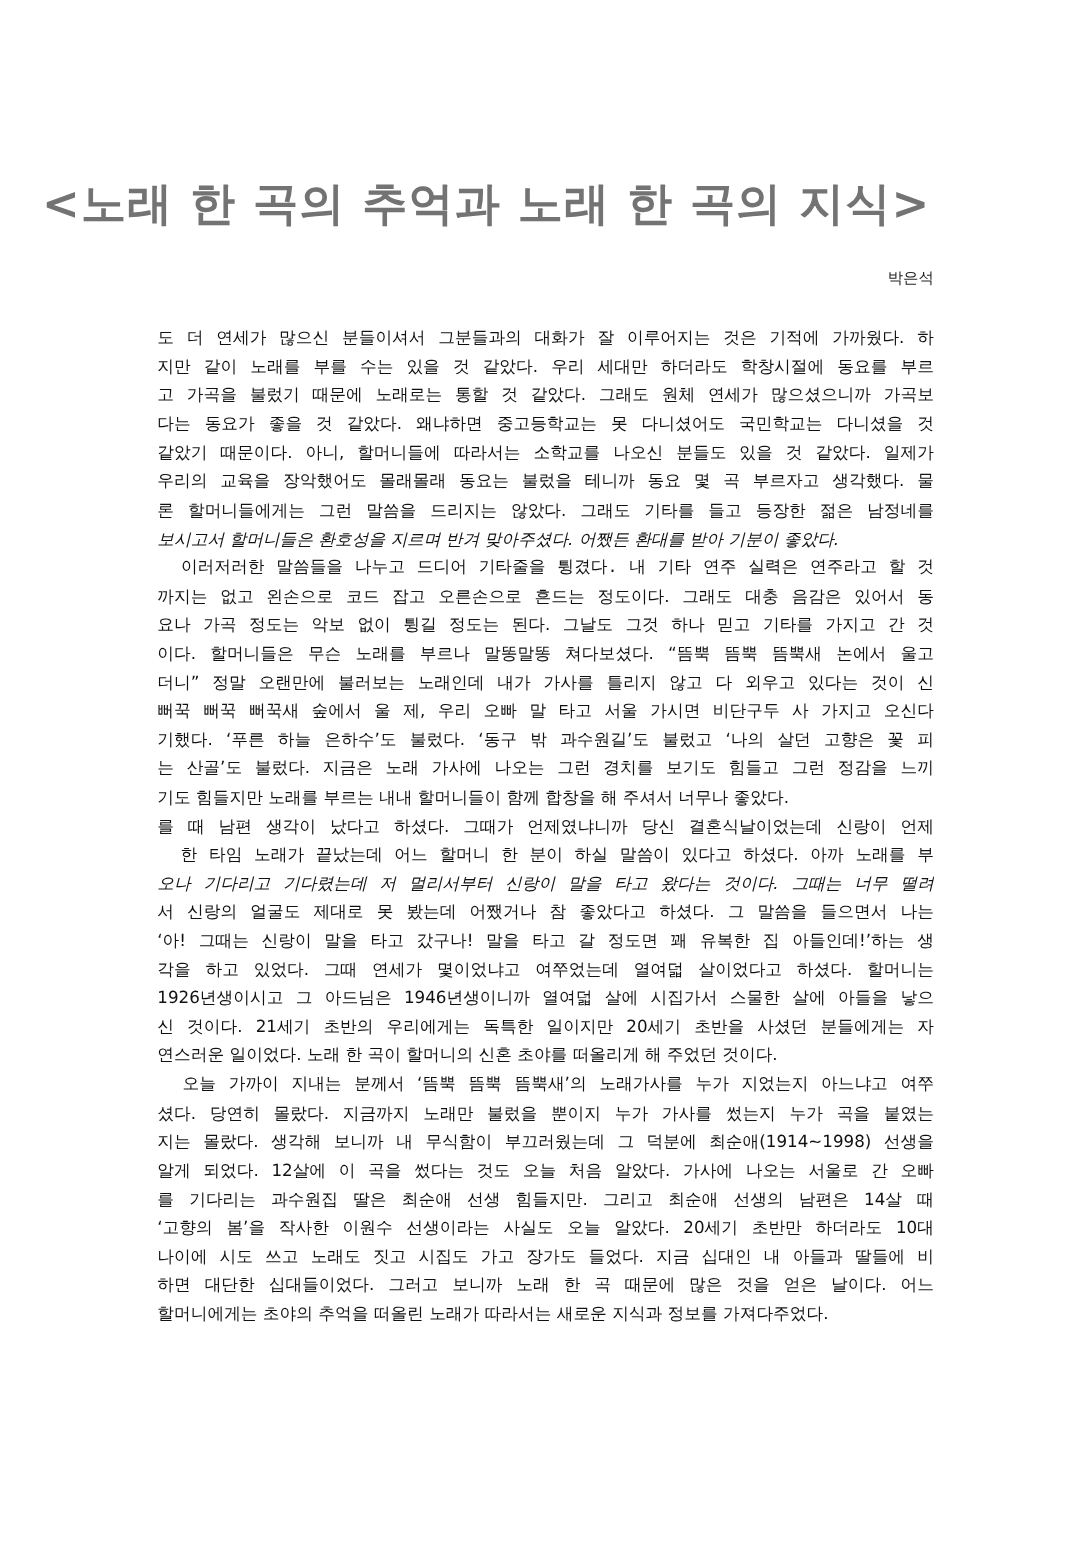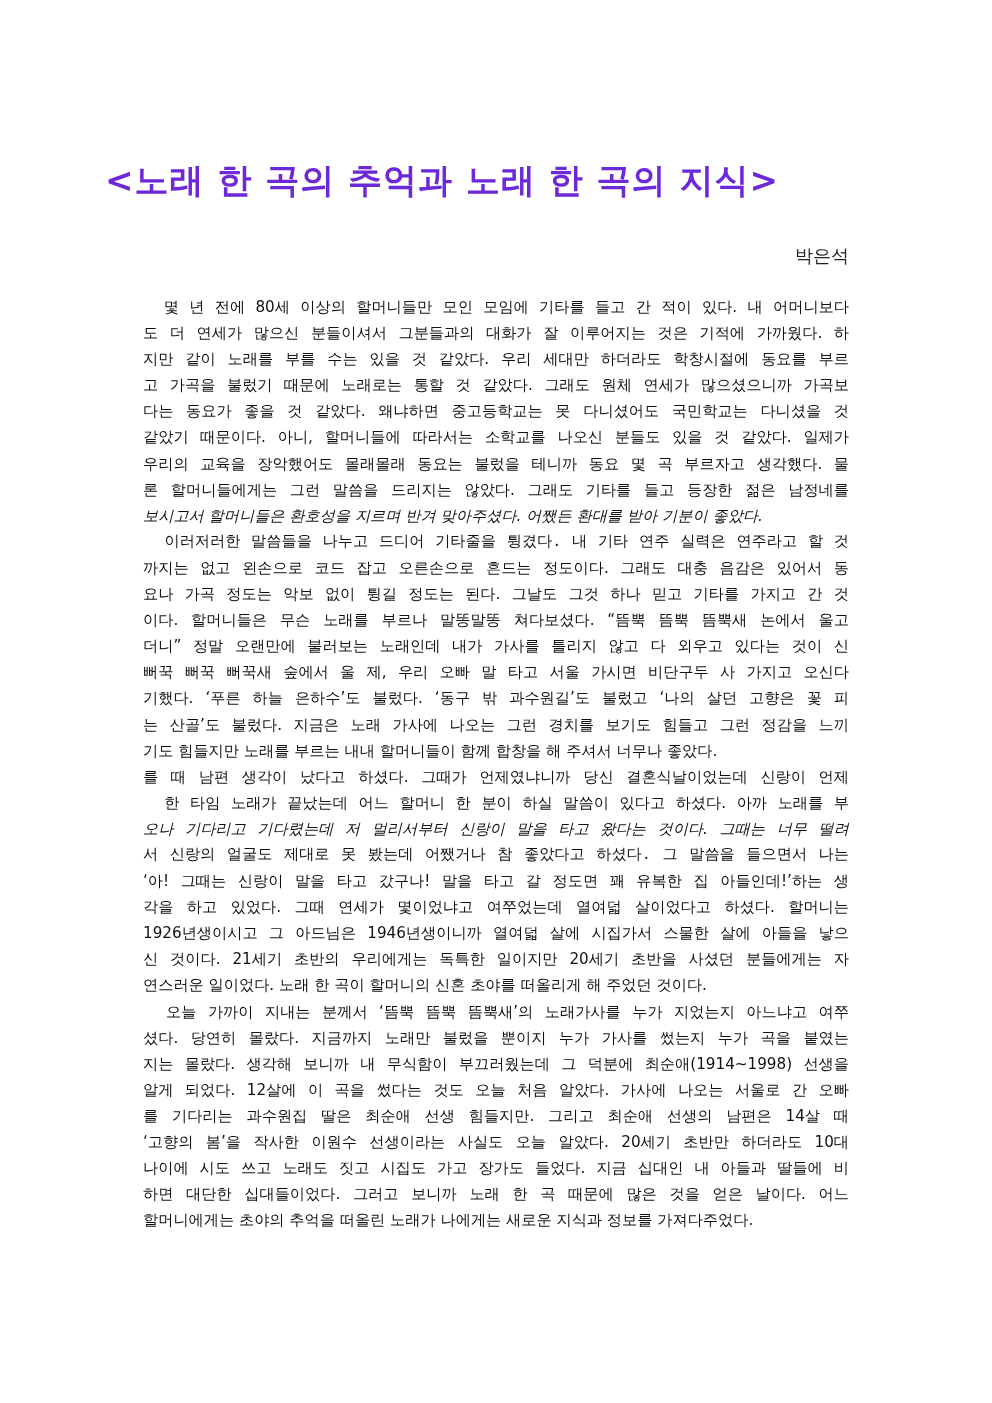--- a/index.html
+++ b/index.html
@@ -1,60 +1,59 @@
 <!DOCTYPE html>
 <html><head>
 <meta charset="utf-8">
 <style>
   html, body { margin:0; padding:0; background:#ffffff; }
   body { width:992px; height:1403px; position:relative; overflow:hidden;
          font-family:"DejaVu Sans", "Liberation Sans", sans-serif; color:#111; }
   .title { position:absolute; left:0; top:158px; width:884px; text-align:center;
-           font-size:34px; font-weight:bold; letter-spacing:1px; color:#6d28d9; }
-  .author { position:absolute; right:143px; top:244px; font-size:18px; color:#222; }
+           font-size:41px; font-weight:bold; letter-spacing:1px; color:#737373; }
+  .author { position:absolute; right:143px; top:244px; font-size:14px; color:#222; }
   .body { position:absolute; left:143px; top:294px; width:706px; }
   .line { height:26.1px; line-height:26.1px; font-size:15.2px; white-space:nowrap;
           text-align:justify; text-align-last:justify; overflow:hidden; }
   .line.last { text-align-last:left; }
 </style>
 </head>
 <body>
 
 <div class="title">&lt;노래 한 곡의 추억과 노래 한 곡의 지식&gt;</div>
 <div class="author">박은석</div>
 <div class="body" id="body">
-    <div class="line" style="white-space: pre;">  몇 년 전에 80세 이상의 할머니들만 모인 모임에 기타를 들고 간 적이 있다. 내 어머니보다</div>
     <div class="line" style="white-space: pre;">도 더 연세가 많으신 분들이셔서 그분들과의 대화가 잘 이루어지는 것은 기적에 가까웠다. 하</div>
     <div class="line" style="white-space: pre;">지만 같이 노래를 부를 수는 있을 것 같았다. 우리 세대만 하더라도 학창시절에 동요를 부르</div>
     <div class="line" style="white-space: pre;">고 가곡을 불렀기 때문에 노래로는 통할 것 같았다. 그래도 원체 연세가 많으셨으니까 가곡보</div>
     <div class="line" style="white-space: pre;">다는 동요가 좋을 것 같았다. 왜냐하면 중고등학교는 못 다니셨어도 국민학교는 다니셨을 것</div>
     <div class="line" style="white-space: pre;">같았기 때문이다. 아니, 할머니들에 따라서는 소학교를 나오신 분들도 있을 것 같았다. 일제가</div>
     <div class="line" style="white-space: pre;">우리의 교육을 장악했어도 몰래몰래 동요는 불렀을 테니까 동요 몇 곡 부르자고 생각했다. 물</div>
     <div class="line" style="white-space: pre;">론 할머니들에게는 그런 말씀을 드리지는 않았다. 그래도 기타를 들고 등장한 젊은 남정네를</div>
     <div class="line last" style="white-space: pre; font-style: italic;">보시고서 할머니들은 환호성을 지르며 반겨 맞아주셨다. 어쨌든 환대를 받아 기분이 좋았다.</div>
     <div class="line" style="white-space: pre; font-family: Liberation Mono, monospace;">  이러저러한 말씀들을 나누고 드디어 기타줄을 튕겼다. 내 기타 연주 실력은 연주라고 할 것</div>
     <div class="line" style="white-space: pre;">까지는 없고 왼손으로 코드 잡고 오른손으로 흔드는 정도이다. 그래도 대충 음감은 있어서 동</div>
     <div class="line" style="white-space: pre;">요나 가곡 정도는 악보 없이 튕길 정도는 된다. 그날도 그것 하나 믿고 기타를 가지고 간 것</div>
     <div class="line" style="white-space: pre;">이다. 할머니들은 무슨 노래를 부르나 말똥말똥 쳐다보셨다. “뜸뿍 뜸뿍 뜸뿍새 논에서 울고</div>
     <div class="line" style="white-space: pre;">더니” 정말 오랜만에 불러보는 노래인데 내가 가사를 틀리지 않고 다 외우고 있다는 것이 신</div>
     <div class="line" style="white-space: pre;">뻐꾹 뻐꾹 뻐꾹새 숲에서 울 제, 우리 오빠 말 타고 서울 가시면 비단구두 사 가지고 오신다</div>
     <div class="line" style="white-space: pre;">기했다. ‘푸른 하늘 은하수’도 불렀다. ‘동구 밖 과수원길’도 불렀고 ‘나의 살던 고향은 꽃 피</div>
     <div class="line" style="white-space: pre;">는 산골’도 불렀다. 지금은 노래 가사에 나오는 그런 경치를 보기도 힘들고 그런 정감을 느끼</div>
     <div class="line last" style="white-space: pre;">기도 힘들지만 노래를 부르는 내내 할머니들이 함께 합창을 해 주셔서 너무나 좋았다.</div>
     <div class="line" style="white-space: pre;">를 때 남편 생각이 났다고 하셨다. 그때가 언제였냐니까 당신 결혼식날이었는데 신랑이 언제</div>
     <div class="line" style="white-space: pre;">  한 타임 노래가 끝났는데 어느 할머니 한 분이 하실 말씀이 있다고 하셨다. 아까 노래를 부</div>
     <div class="line" style="white-space: pre; font-style: italic;">오나 기다리고 기다렸는데 저 멀리서부터 신랑이 말을 타고 왔다는 것이다. 그때는 너무 떨려</div>
-    <div class="line" style="white-space: pre; font-family: Liberation Mono, monospace;">서 신랑의 얼굴도 제대로 못 봤는데 어쨌거나 참 좋았다고 하셨다. 그 말씀을 들으면서 나는</div>
+    <div class="line" style="white-space: pre;">서 신랑의 얼굴도 제대로 못 봤는데 어쨌거나 참 좋았다고 하셨다. 그 말씀을 들으면서 나는</div>
     <div class="line" style="white-space: pre;">‘아! 그때는 신랑이 말을 타고 갔구나! 말을 타고 갈 정도면 꽤 유복한 집 아들인데!’하는 생</div>
     <div class="line" style="white-space: pre;">각을 하고 있었다. 그때 연세가 몇이었냐고 여쭈었는데 열여덟 살이었다고 하셨다. 할머니는</div>
     <div class="line" style="white-space: pre;">1926년생이시고 그 아드님은 1946년생이니까 열여덟 살에 시집가서 스물한 살에 아들을 낳으</div>
     <div class="line" style="white-space: pre;">신 것이다. 21세기 초반의 우리에게는 독특한 일이지만 20세기 초반을 사셨던 분들에게는 자</div>
     <div class="line last" style="white-space: pre;">연스러운 일이었다. 노래 한 곡이 할머니의 신혼 초야를 떠올리게 해 주었던 것이다.</div>
     <div class="line" style="white-space: pre;">  오늘 가까이 지내는 분께서 ‘뜸뿍 뜸뿍 뜸뿍새’의 노래가사를 누가 지었는지 아느냐고 여쭈</div>
     <div class="line" style="white-space: pre;">셨다. 당연히 몰랐다. 지금까지 노래만 불렀을 뿐이지 누가 가사를 썼는지 누가 곡을 붙였는</div>
     <div class="line" style="white-space: pre;">지는 몰랐다. 생각해 보니까 내 무식함이 부끄러웠는데 그 덕분에 최순애(1914~1998) 선생을</div>
     <div class="line" style="white-space: pre;">알게 되었다. 12살에 이 곡을 썼다는 것도 오늘 처음 알았다. 가사에 나오는 서울로 간 오빠</div>
     <div class="line" style="white-space: pre;">를 기다리는 과수원집 딸은 최순애 선생 힘들지만. 그리고 최순애 선생의 남편은 14살 때</div>
     <div class="line" style="white-space: pre;">‘고향의 봄’을 작사한 이원수 선생이라는 사실도 오늘 알았다. 20세기 초반만 하더라도 10대</div>
     <div class="line" style="white-space: pre;">나이에 시도 쓰고 노래도 짓고 시집도 가고 장가도 들었다. 지금 십대인 내 아들과 딸들에 비</div>
     <div class="line" style="white-space: pre;">하면 대단한 십대들이었다. 그러고 보니까 노래 한 곡 때문에 많은 것을 얻은 날이다. 어느</div>
-    <div class="line last" style="white-space: pre;">할머니에게는 초야의 추억을 떠올린 노래가 나에게는 새로운 지식과 정보를 가져다주었다.</div>
+    <div class="line last" style="white-space: pre;">할머니에게는 초야의 추억을 떠올린 노래가 따라서는 새로운 지식과 정보를 가져다주었다.</div>
   </div>
 
 </body></html>

